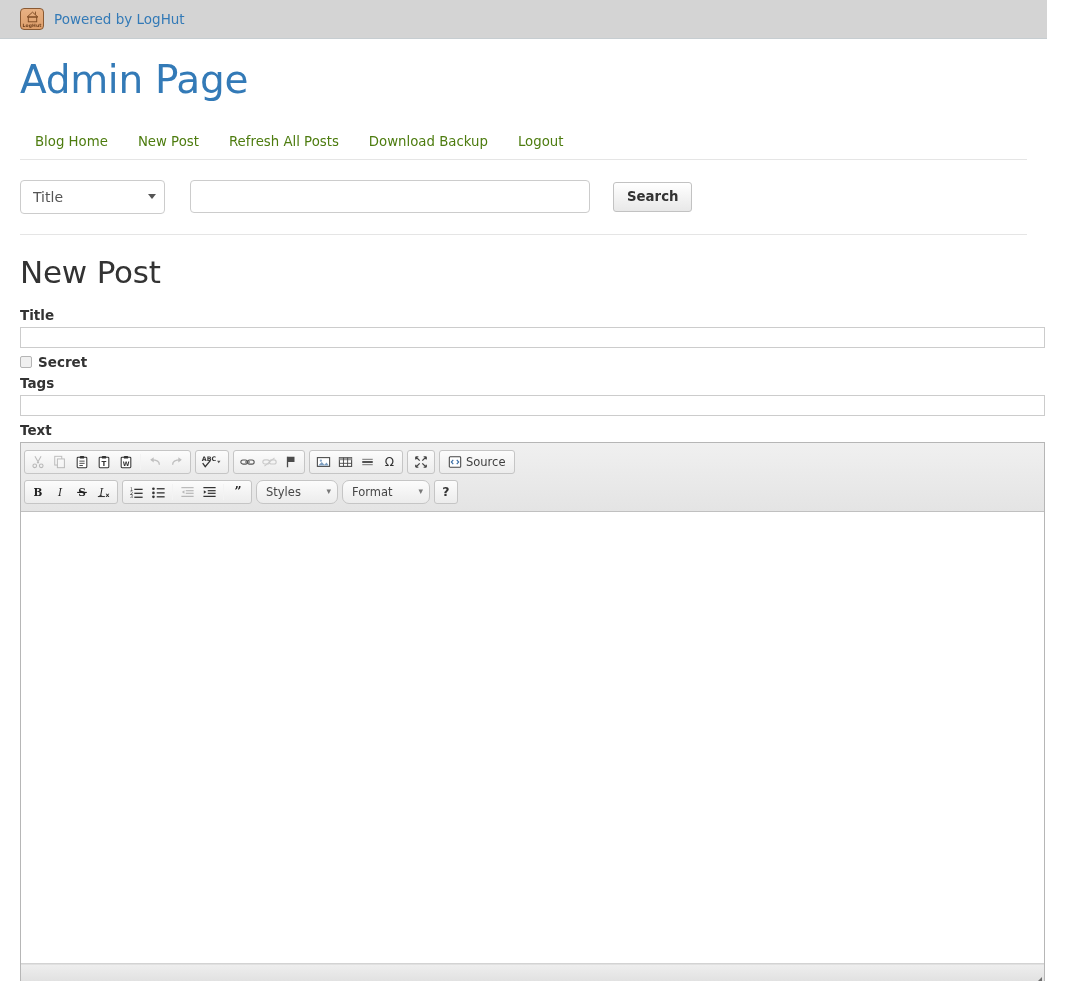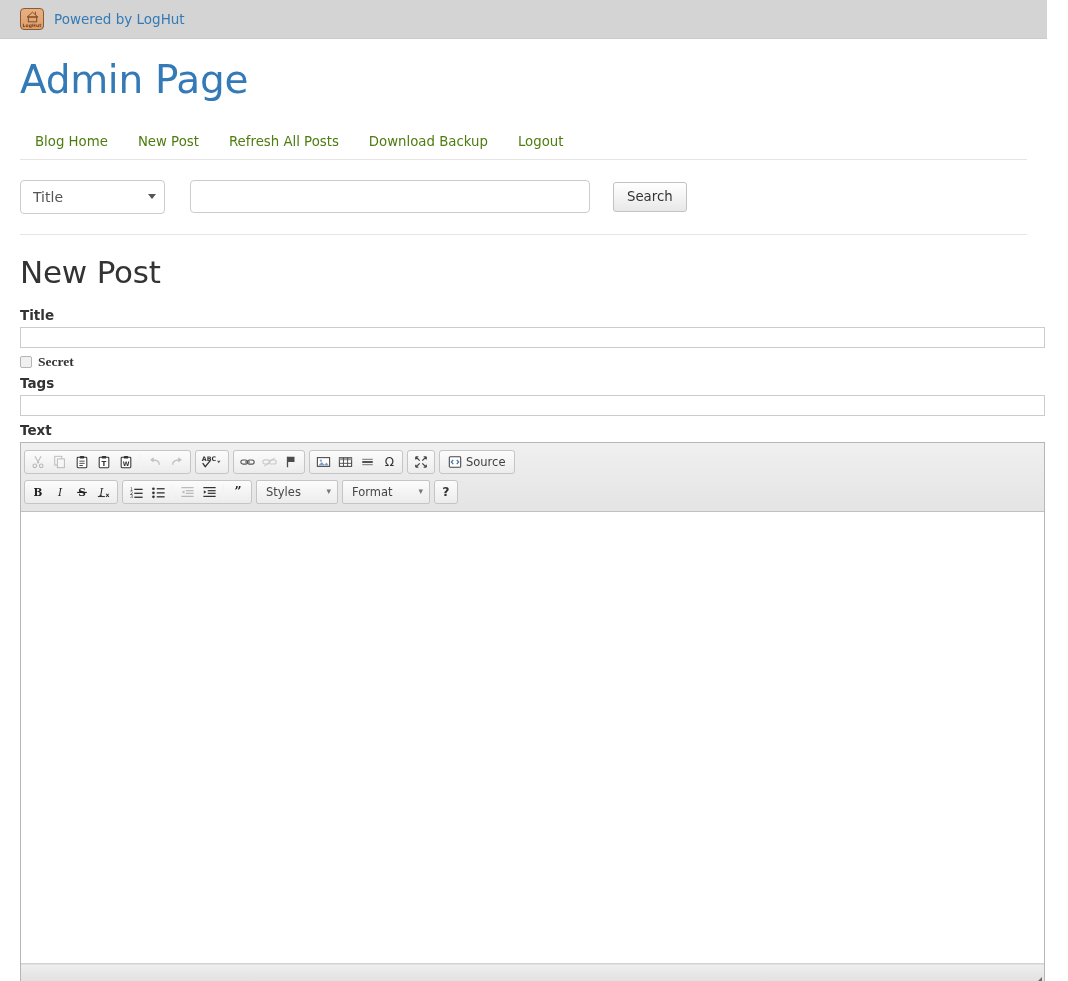--- a/index.html
+++ b/index.html
@@ -139,20 +139,21 @@
     height: 30px;
     padding: 4px 13px;
     font-size: 13.3px;
     color: #333;
     background: linear-gradient(180deg,#ffffff 0%,#e8e8e8 100%);
     border: 1px solid #c2c2c2;
     border-radius: 3px;
     font-family: inherit;
     cursor: pointer;
     margin-top: 2px;
+    font-weight: bold;
   }
 
   
   h2.section-title {
     font-size: 31px;
     font-weight: 400;
     color: #333333;
     margin: 20px 0 18px 0;
     line-height: 1.1;
     letter-spacing: -0.2px;
@@ -173,21 +174,20 @@
     font-family: inherit;
     font-size: 13px;
     padding: 2px 4px;
     margin: 0 0 6px 0;
     color: #333;
   }
   .checkbox-line {
     display: flex;
     align-items: center;
     margin: 0 0 5px 0;
-    font-family: Liberation Serif, serif;
   }
   .cb {
     width: 12px; height: 12px;
     margin: 0 6px 0 0;
     border: 1px solid #b5b5b5;
     background: #f0f0f0;
     border-radius: 2px;
     flex: 0 0 auto;
     display: inline-block;
     cursor: pointer;
@@ -261,21 +261,21 @@
     color: #3f3f3f;
     cursor: pointer;
     border-radius: 2px;
   }
 
   .combo {
     display: flex;
     align-items: center;
     justify-content: space-between;
     border: 1px solid #c5c5c5;
-    border-radius: 2px;
+    border-radius: 7px;
     background: linear-gradient(180deg,#fcfcfc 0%,#ececec 100%);
     height: 24px;
     margin: 2px 4px 2px 0;
     padding: 0 6px 0 9px;
     min-width: 82px;
     font-size: 11.5px;
     color: #474747;
     cursor: pointer;
   }
   .combo .caret {

